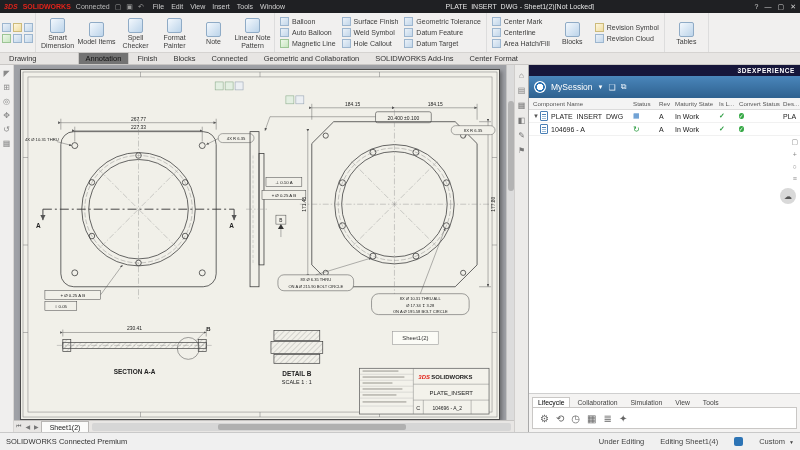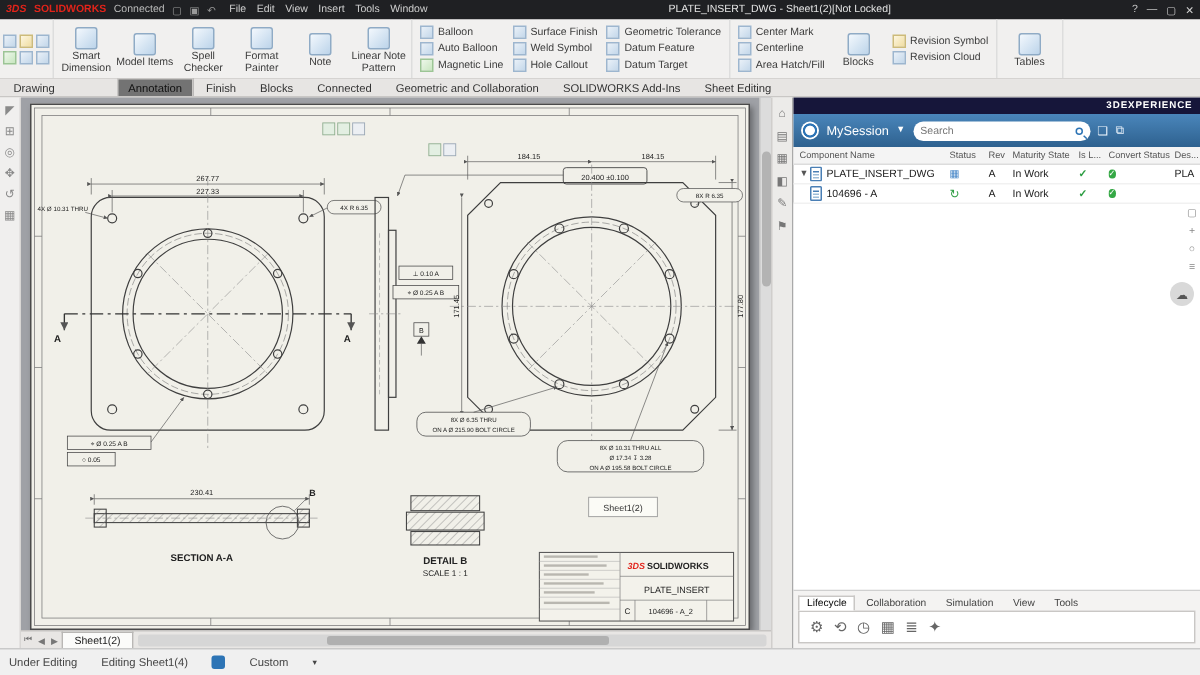--- a/index.html
+++ b/index.html
@@ -83,21 +83,21 @@
   .ptabs { display:flex; align-items:flex-end; height:13px; font-size:6.8px; color:#444; padding:0 3px; gap:1px; }
   .ptab { padding:1px 5px; border:1px solid transparent; border-bottom:none; cursor:default; white-space:nowrap; }
   .ptab.active { background:#fff; border-color:#c9c7c5; color:#000; }
   .pticons { background:#fff; border:1px solid #c9c7c5; margin:0 3px 3px 3px; height:22px; display:flex; align-items:center; gap:7px; padding:0 7px; font-size:10px; color:#666; }
   .pti { cursor:default; }
 
   
   .statusbar { height:18px; background:#f0f0f0; border-top:1px solid #c9c9c9; display:flex; align-items:center; font-size:7.5px; color:#444; padding:0 6px; gap:16px; flex:0 0 auto; }
   .sb-left { flex:1; color:#333; }
   .sb-ic { width:9px; height:9px; background:#2d74b5; border-radius:2px; display:inline-block; }
-  .sb-custom { display:flex; align-items:center; gap:15px; }
+  .sb-custom { display:flex; align-items:center; gap:4px; }
 </style>
 </head>
 <body>
 
 <div class="app">
 
   <div class="tb">
     <span class="logo3ds">3DS</span>
     <span class="logosw">SOLIDWORKS</span>
     <span class="logosuf">Connected</span>
@@ -243,21 +243,21 @@
   </div>
 
   <div class="tabsrow">
     <span class="tab">Drawing</span>
     <span class="tab active">Annotation</span>
     <span class="tab">Finish</span>
     <span class="tab">Blocks</span>
     <span class="tab">Connected</span>
     <span class="tab">Geometric and Collaboration</span>
     <span class="tab">SOLIDWORKS Add-Ins</span>
-    <span class="tab">Sheet Editing</span>
+    <span class="tab">Center Format</span>
   </div>
 
   <div class="workspace">
 
     <div class="leftstrip">
       <span>◤</span>
       <span>⊞</span>
       <span>◎</span>
       <span>✥</span>
       <span>↺</span>
@@ -531,24 +531,20 @@
     </div>
 
     <div class="panel">
       <div class="pbrand">
         <span>3DEXPERIENCE</span>
       </div>
       <div class="pblue">
         <span class="compass"></span>
         <span class="ptitle">MySession</span>
         <span class="chev">▼</span>
-        <div class="searchbox">
-          <input type="text" placeholder="Search" style="">
-          <span class="mag"></span>
-        </div>
         <span class="pic">❏</span>
         <span class="pic">⧉</span>
       </div>
       <div class="pcols">
         <div class="c-name">Component Name</div>
         <div class="c-st">Status</div>
         <div class="c-rev">Rev</div>
         <div class="c-mat">Maturity State</div>
         <div class="c-isl">Is L...</div>
         <div class="c-cv">Convert Status</div>
@@ -607,20 +603,21 @@
           <span class="pti">◷</span>
           <span class="pti">▦</span>
           <span class="pti">≣</span>
           <span class="pti">✦</span>
         </div>
       </div>
     </div>
   </div>
 
   <div class="statusbar">
+    <span class="sb-left">SOLIDWORKS Connected Premium</span>
     <span>Under Editing</span>
     <span>Editing Sheet1(4)</span>
     <span class="sb-ic"></span>
     <span class="sb-custom">
       <span>Custom</span>
       <span style="font-size:5px;">▼</span>
     </span>
   </div>
 
 </div>

